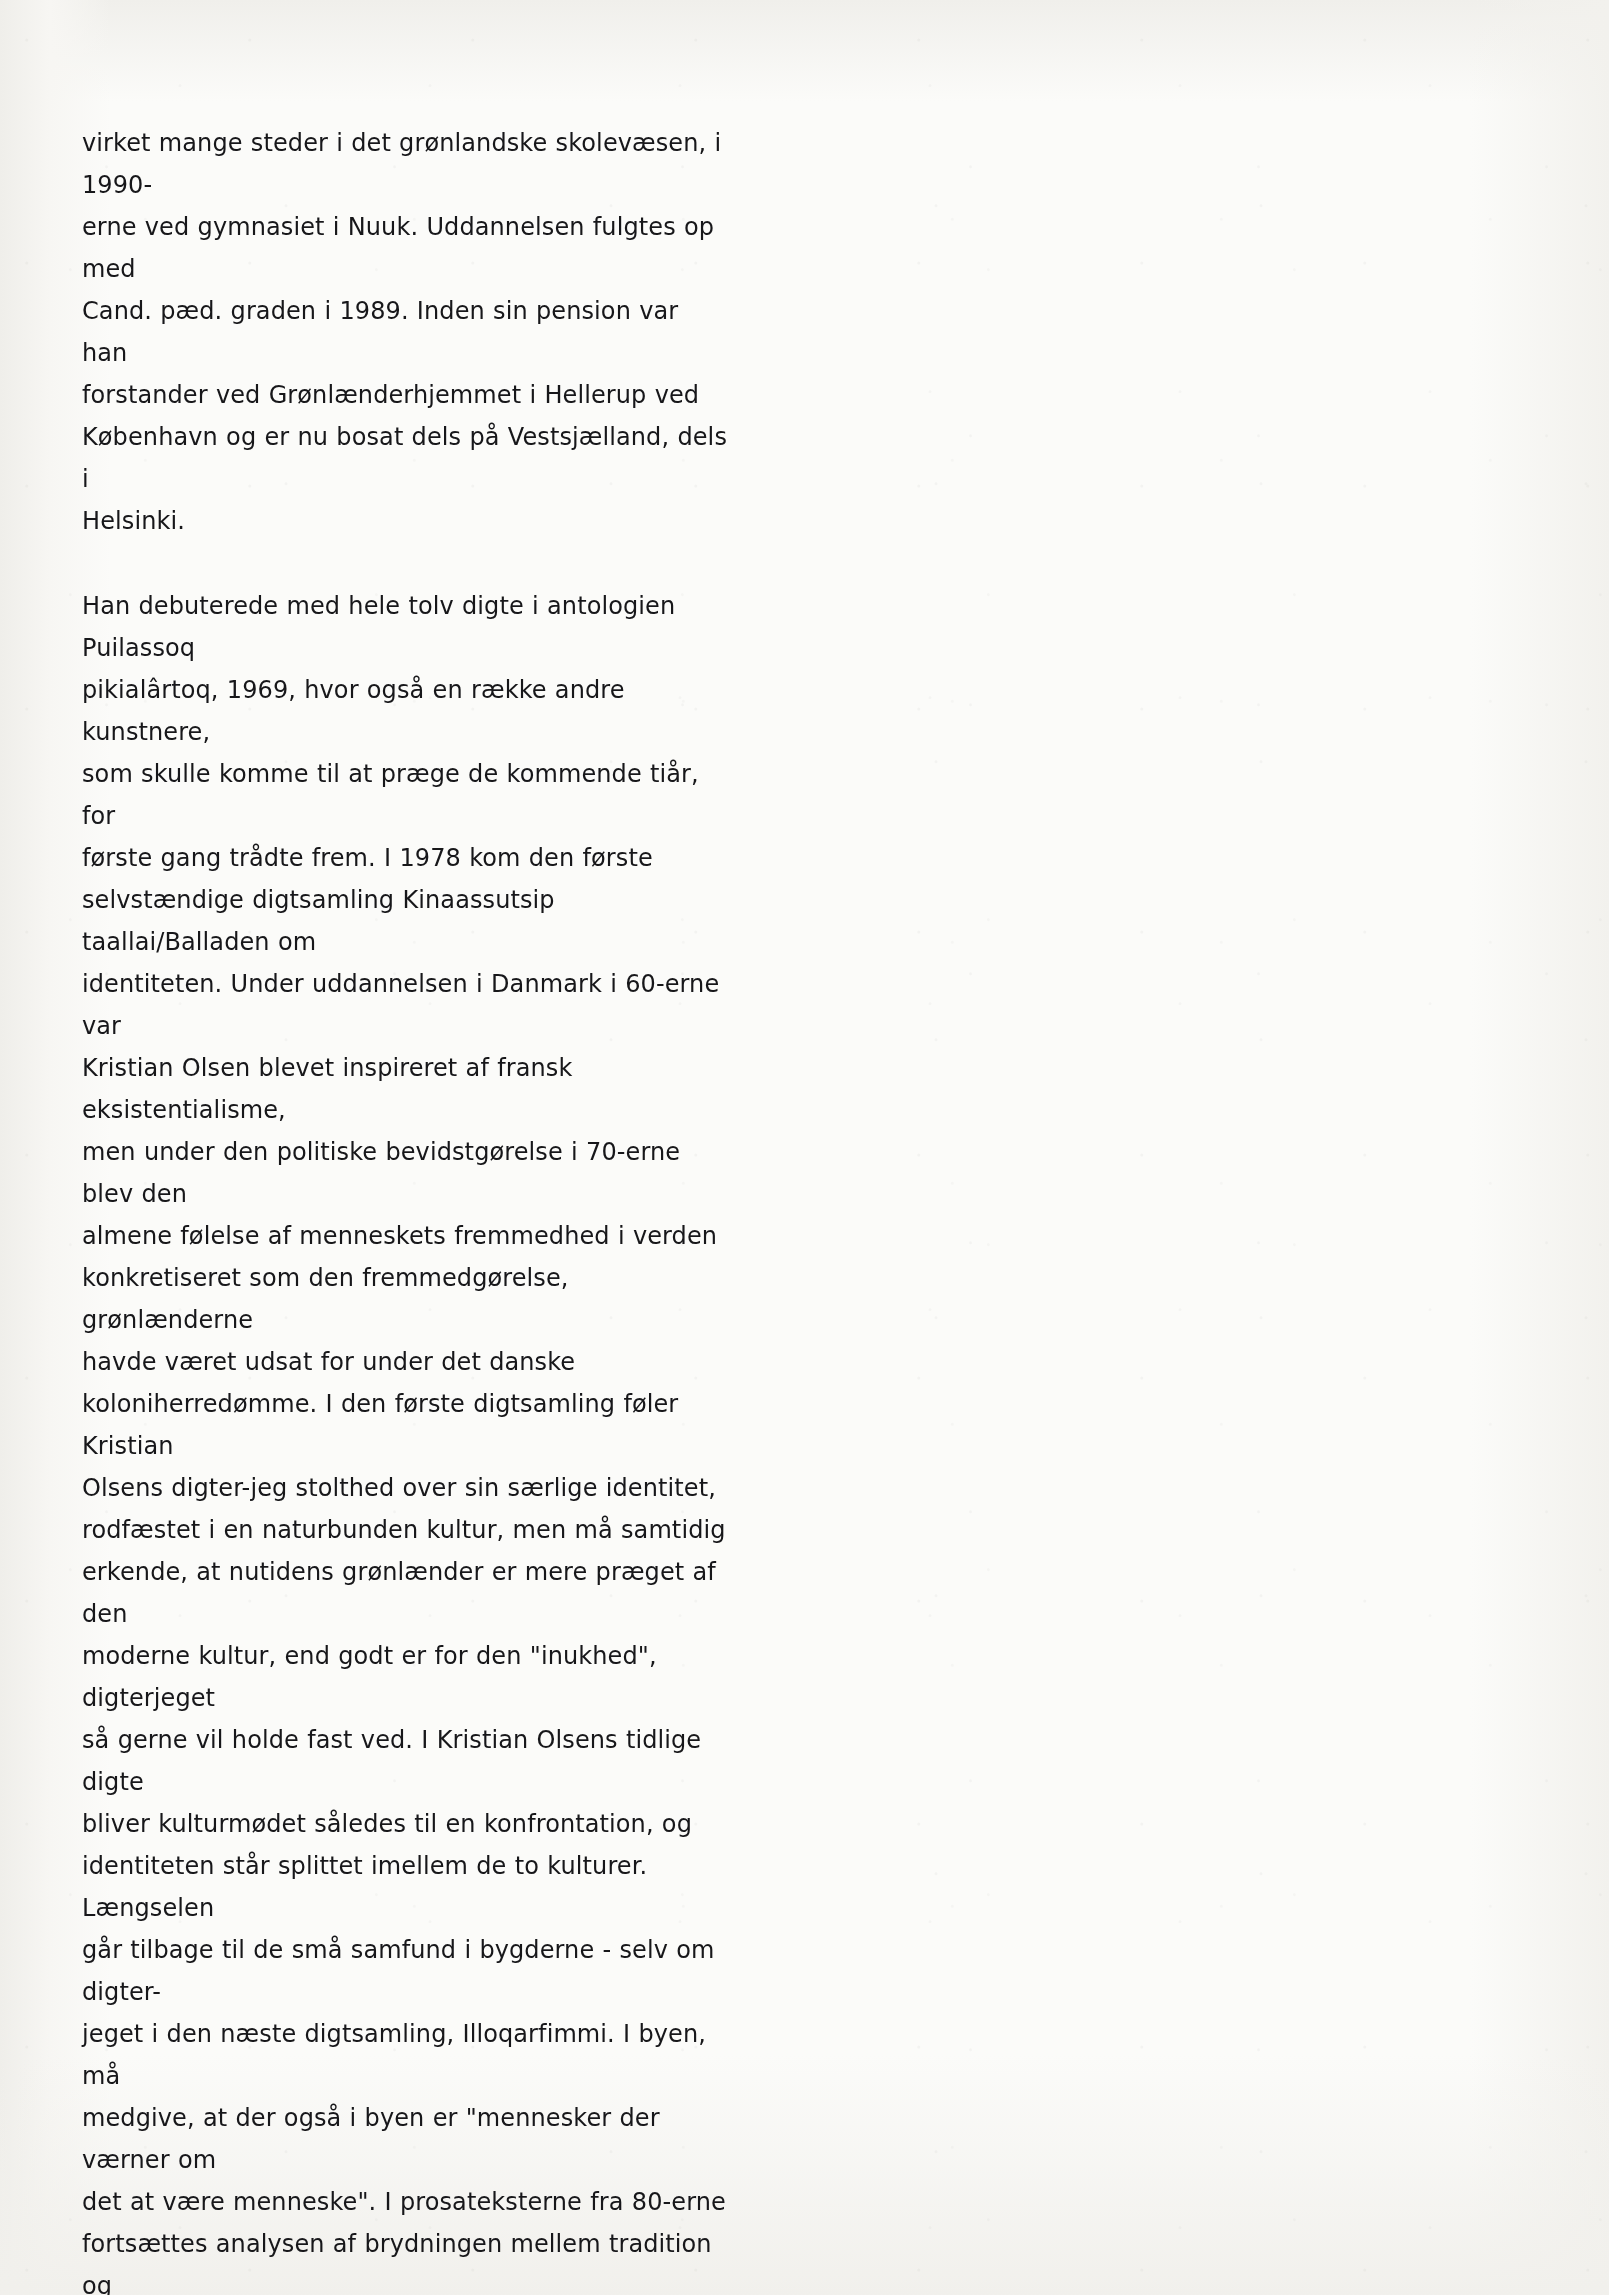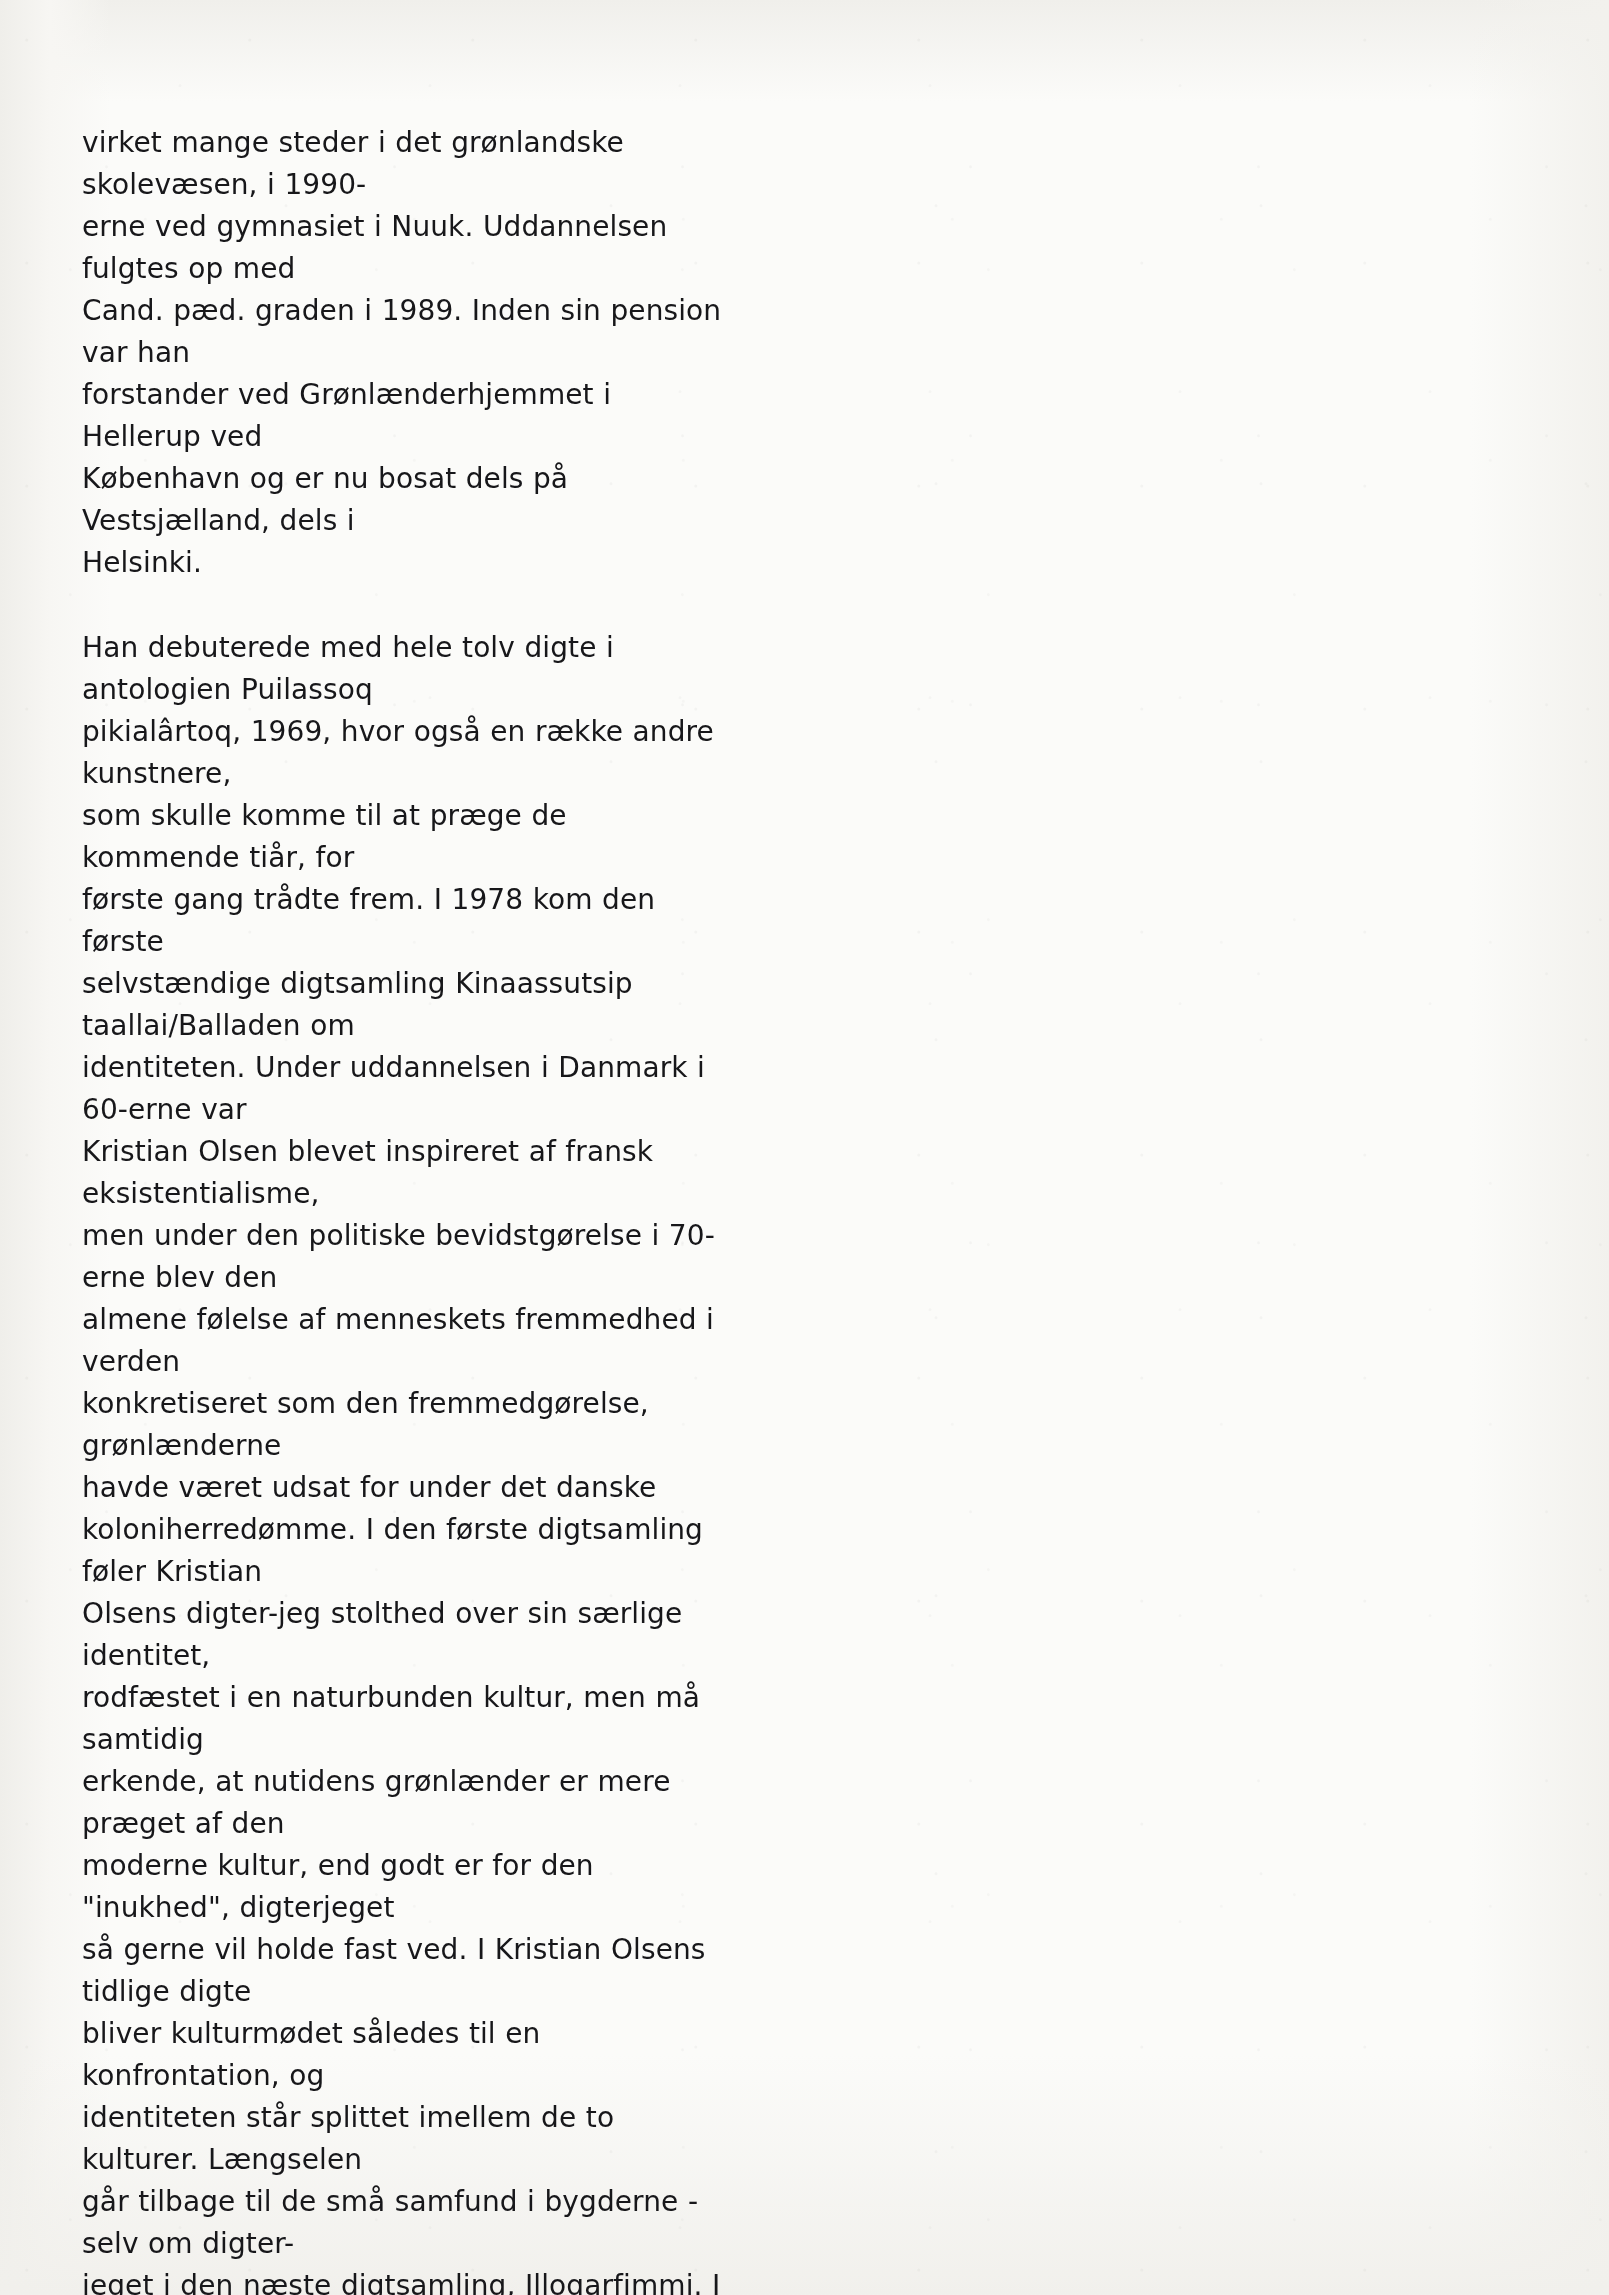--- a/index.html
+++ b/index.html
@@ -74,21 +74,21 @@
   .text-column {
     position: absolute;
     left: 82px;
     top: 122px;
     width: 649px;
   }
 
   .para {
     margin: 0 0 43px 0;
     color: #17171a;
-    font-size: 28px;
+    font-size: 24px;
     line-height: 42px;
     letter-spacing: 0.1px;
     word-spacing: 0.5px;
     white-space: pre-line;
   }
 
   .para:last-child {
     margin-bottom: 0;
   }
 </style>

